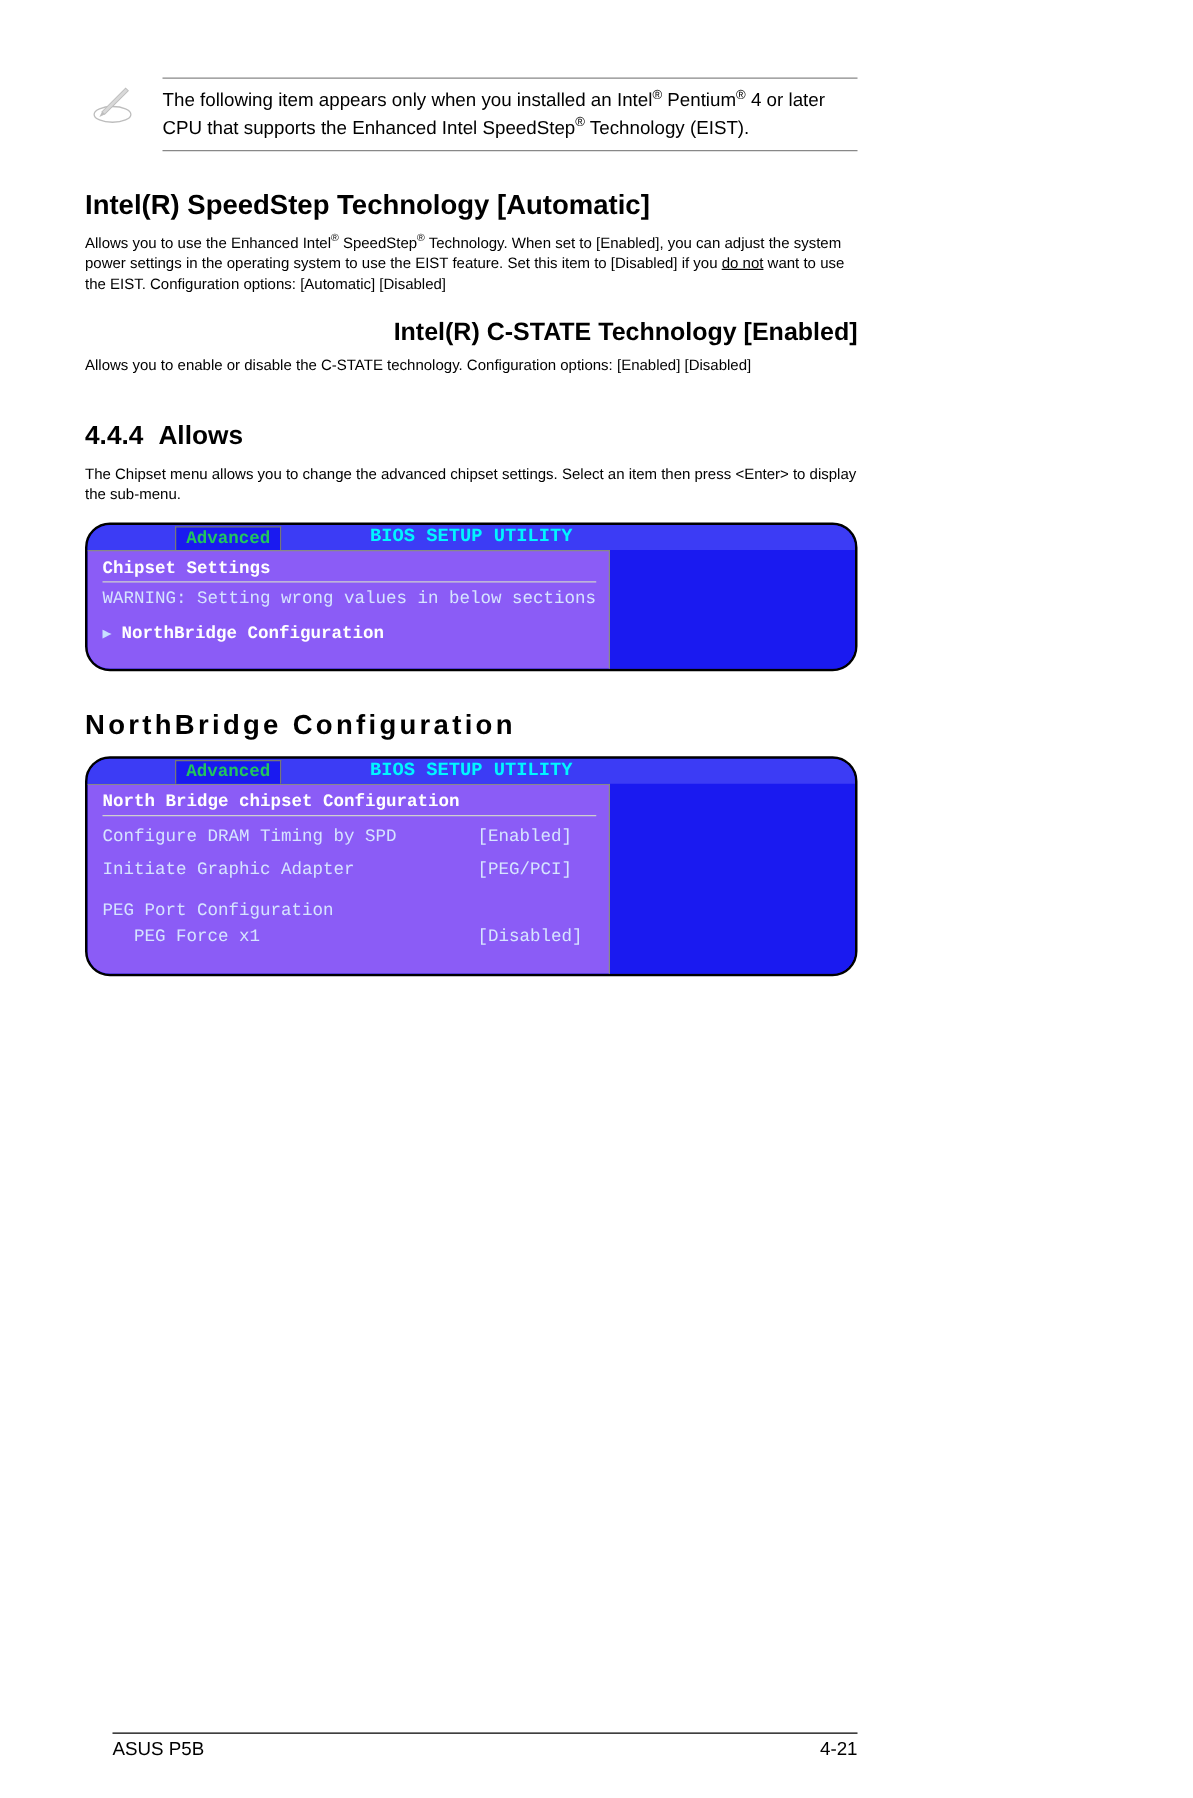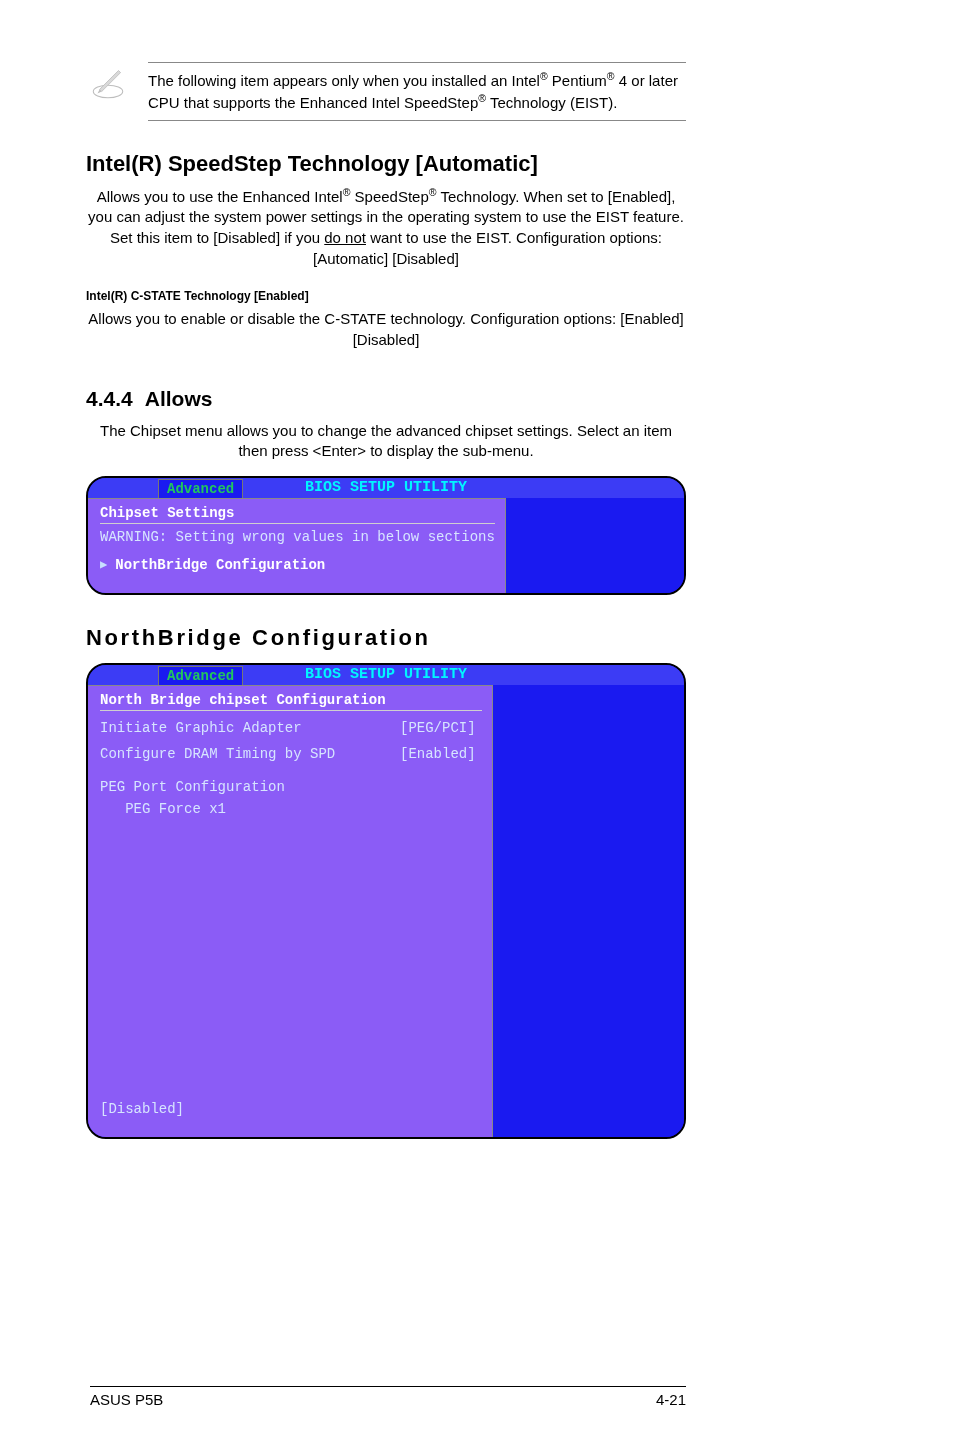--- a/index.html
+++ b/index.html
@@ -4,21 +4,21 @@
 <style>
   body {
     margin: 0;
     padding: 0;
     background: #fff;
     font-family: Arial, Helvetica, sans-serif;
     color: #000;
     width: 954px;
   }
   .page {
-    padding: 60px 70px 40px 86px;
+    padding: 60px 70px 40px 68px;
     box-sizing: border-box;
     width: 756px;
     min-height: 1438px;
     position: relative;
   }
   .note-row {
     display: flex;
     align-items: flex-start;
     gap: 18px;
     margin-bottom: 8px;
@@ -47,29 +47,29 @@
   sup {
     font-size: 0.7em;
     vertical-align: super;
   }
   .h2 {
     font-weight: bold;
     font-size: 22px;
     margin: 24px 0 8px 0;
   }
   .body {
-    font-size: 15px;
+    font-size: 12px;
     line-height: 1.38;
     margin: 0 0 14px 0;
-    text-align: center;
   }
   .h3 {
     font-weight: bold;
-    font-size: 12px;
+    font-size: 20px;
     margin: 20px 0 6px 0;
+    text-align: right;
   }
   .sec-hdr {
     display: flex;
     align-items: baseline;
     gap: 12px;
     font-weight: bold;
     font-size: 21px;
     margin: 36px 0 10px 0;
   }
   .nb-heading {
@@ -252,32 +252,32 @@
   <div class="bios-box">
     <div class="bios-title-row">
       <span>BIOS SETUP UTILITY</span>
       <span class="bios-tab">Advanced</span>
     </div>
     <div class="bios-body">
       <div class="bios-left">
         <div class="bios-section-title">North Bridge chipset Configuration</div>
         <hr class="bios-hr">
         <div class="bios-kv">
+          <div class="bios-key">Configure DRAM Timing by SPD</div>
+          <div class="bios-val">[Enabled]</div>
+        </div>
+        <div class="bios-kv">
           <div class="bios-key">Initiate Graphic Adapter</div>
           <div class="bios-val">[PEG/PCI]</div>
-        </div>
-        <div class="bios-kv">
-          <div class="bios-key">Configure DRAM Timing by SPD</div>
-          <div class="bios-val">[Enabled]</div>
         </div>
         <div class="bios-kv" style="margin-top:6px;">
           <div class="bios-key">PEG Port Configuration</div>
           <div class="bios-val"></div>
         </div>
-        <div class="bios-kv" style="line-height:1.2;flex-direction:column;">
+        <div class="bios-kv" style="line-height:1.2;">
           <div class="bios-key">   PEG Force x1</div>
           <div class="bios-val">[Disabled]</div>
         </div>
       </div>
       <div class="bios-right"></div>
     </div>
   </div>
 
   <div class="footer">
     <hr class="footer-rule">

